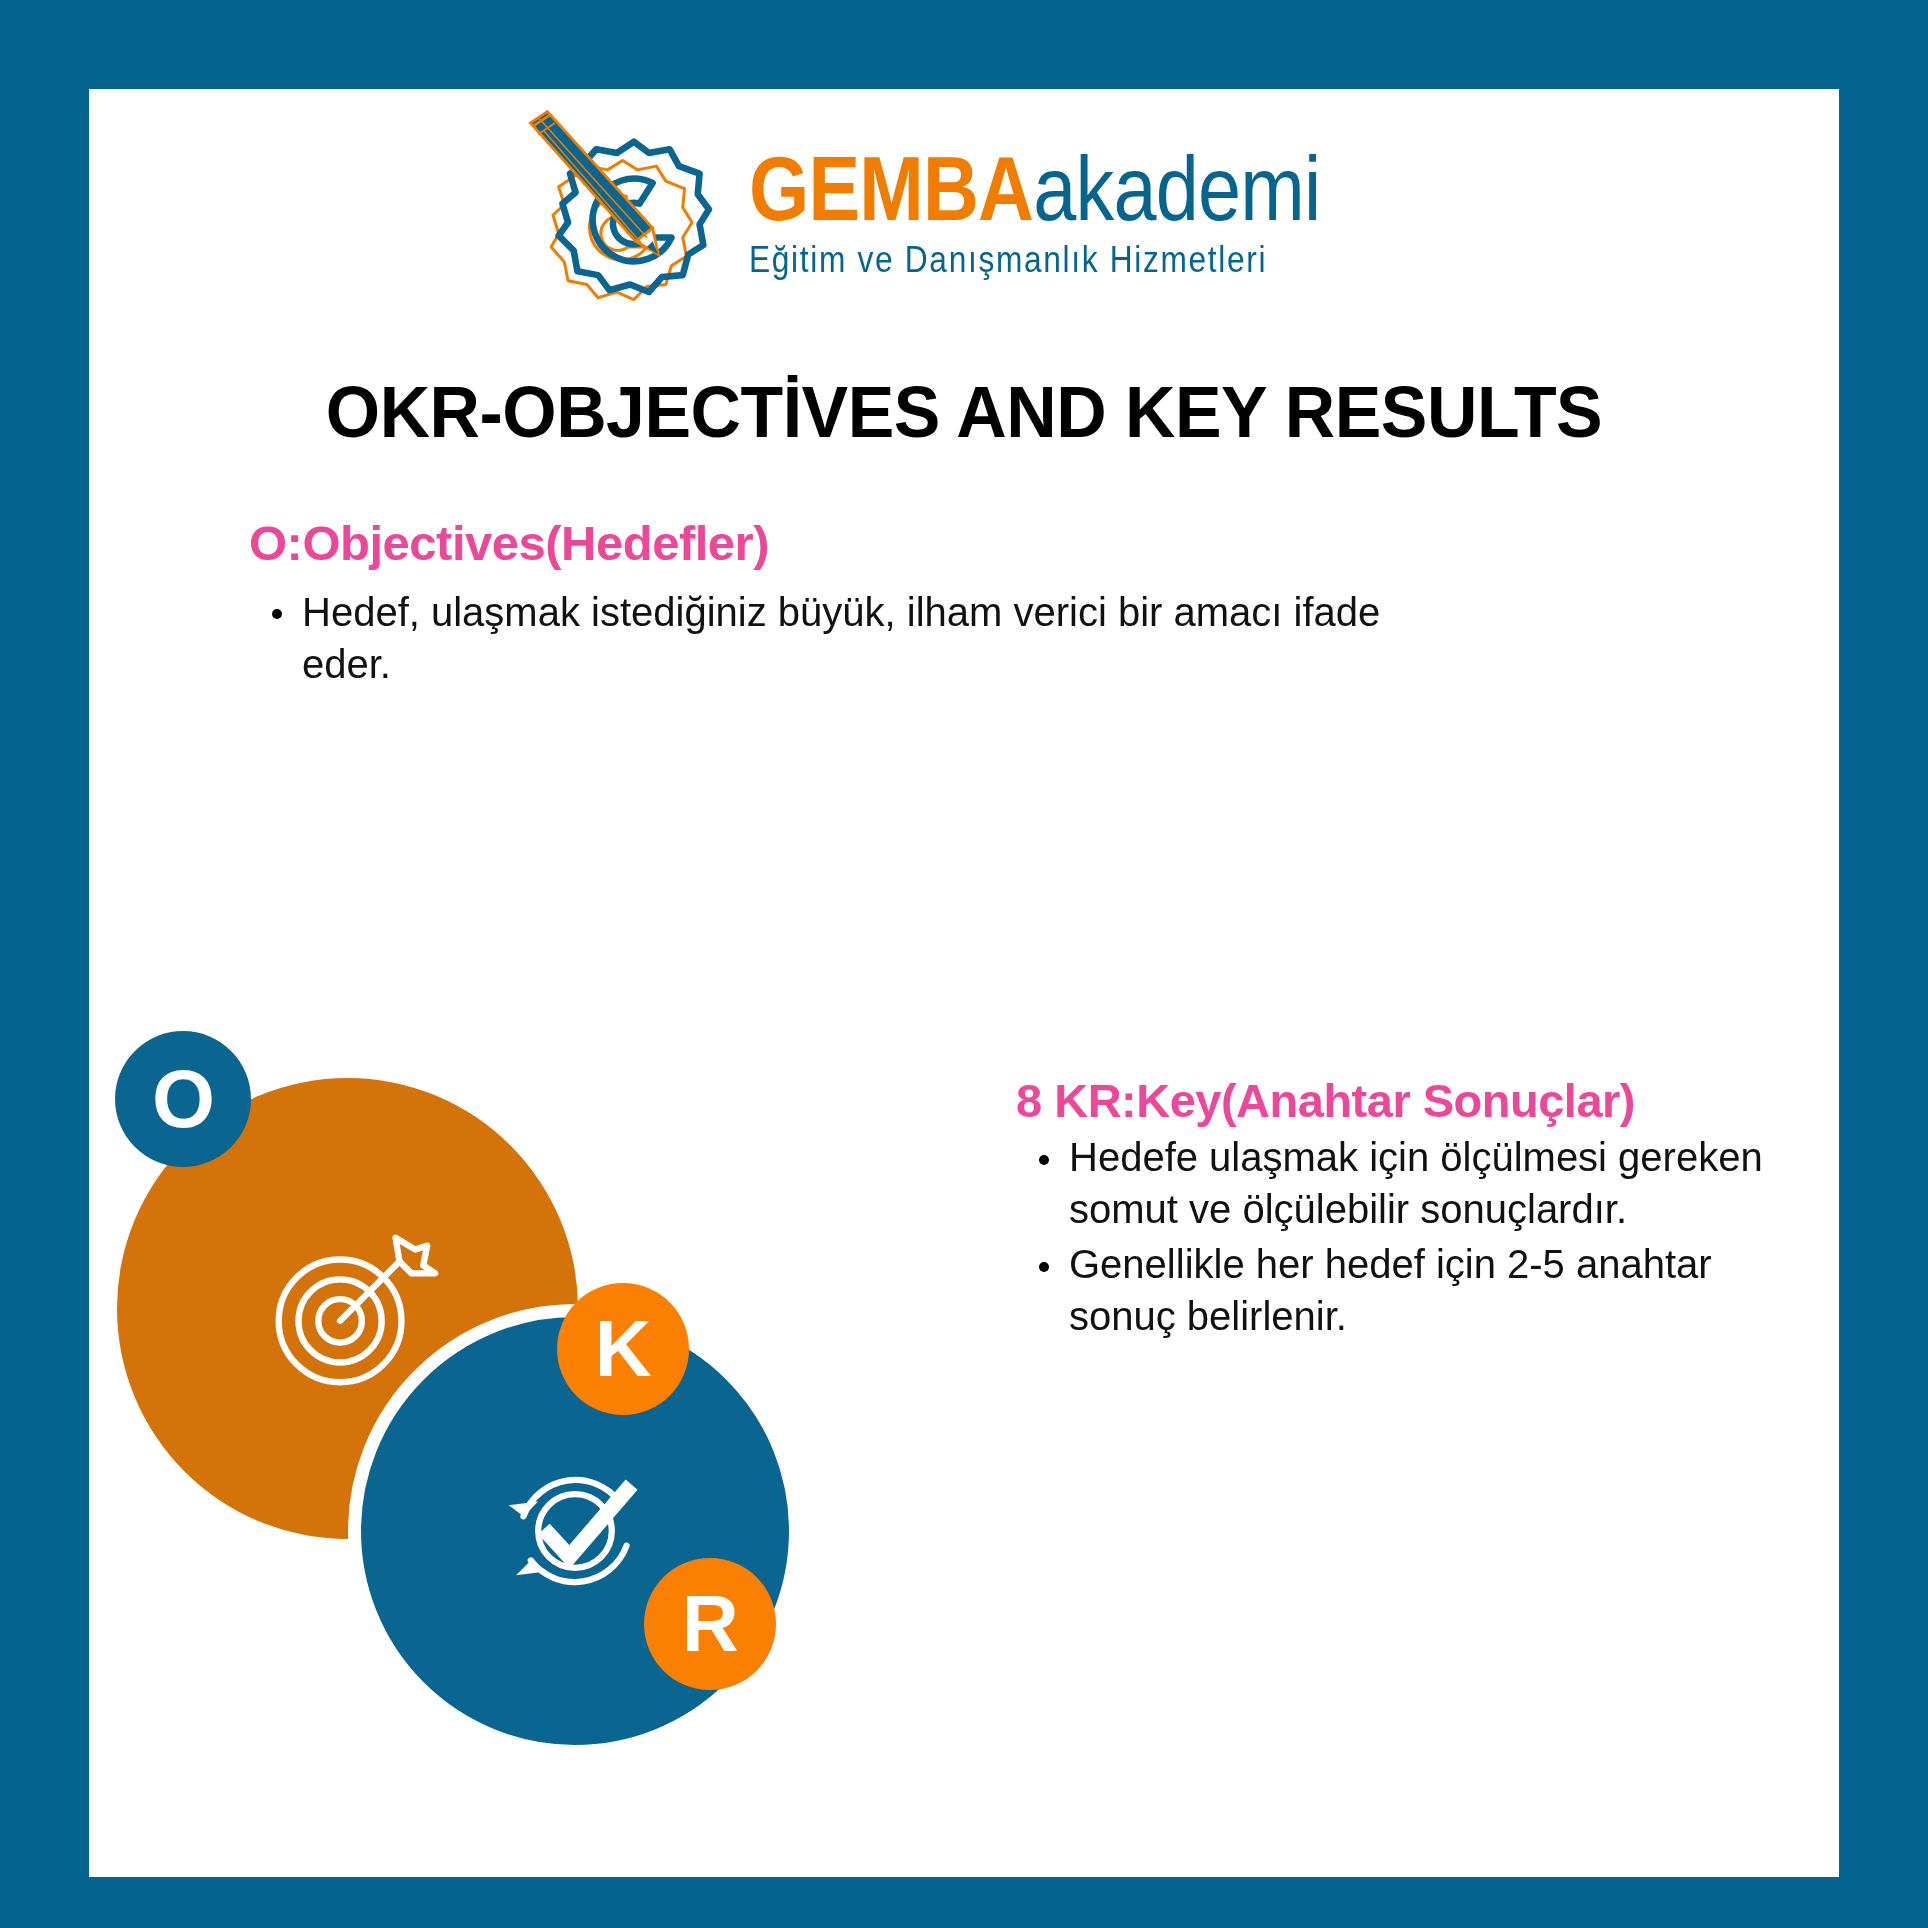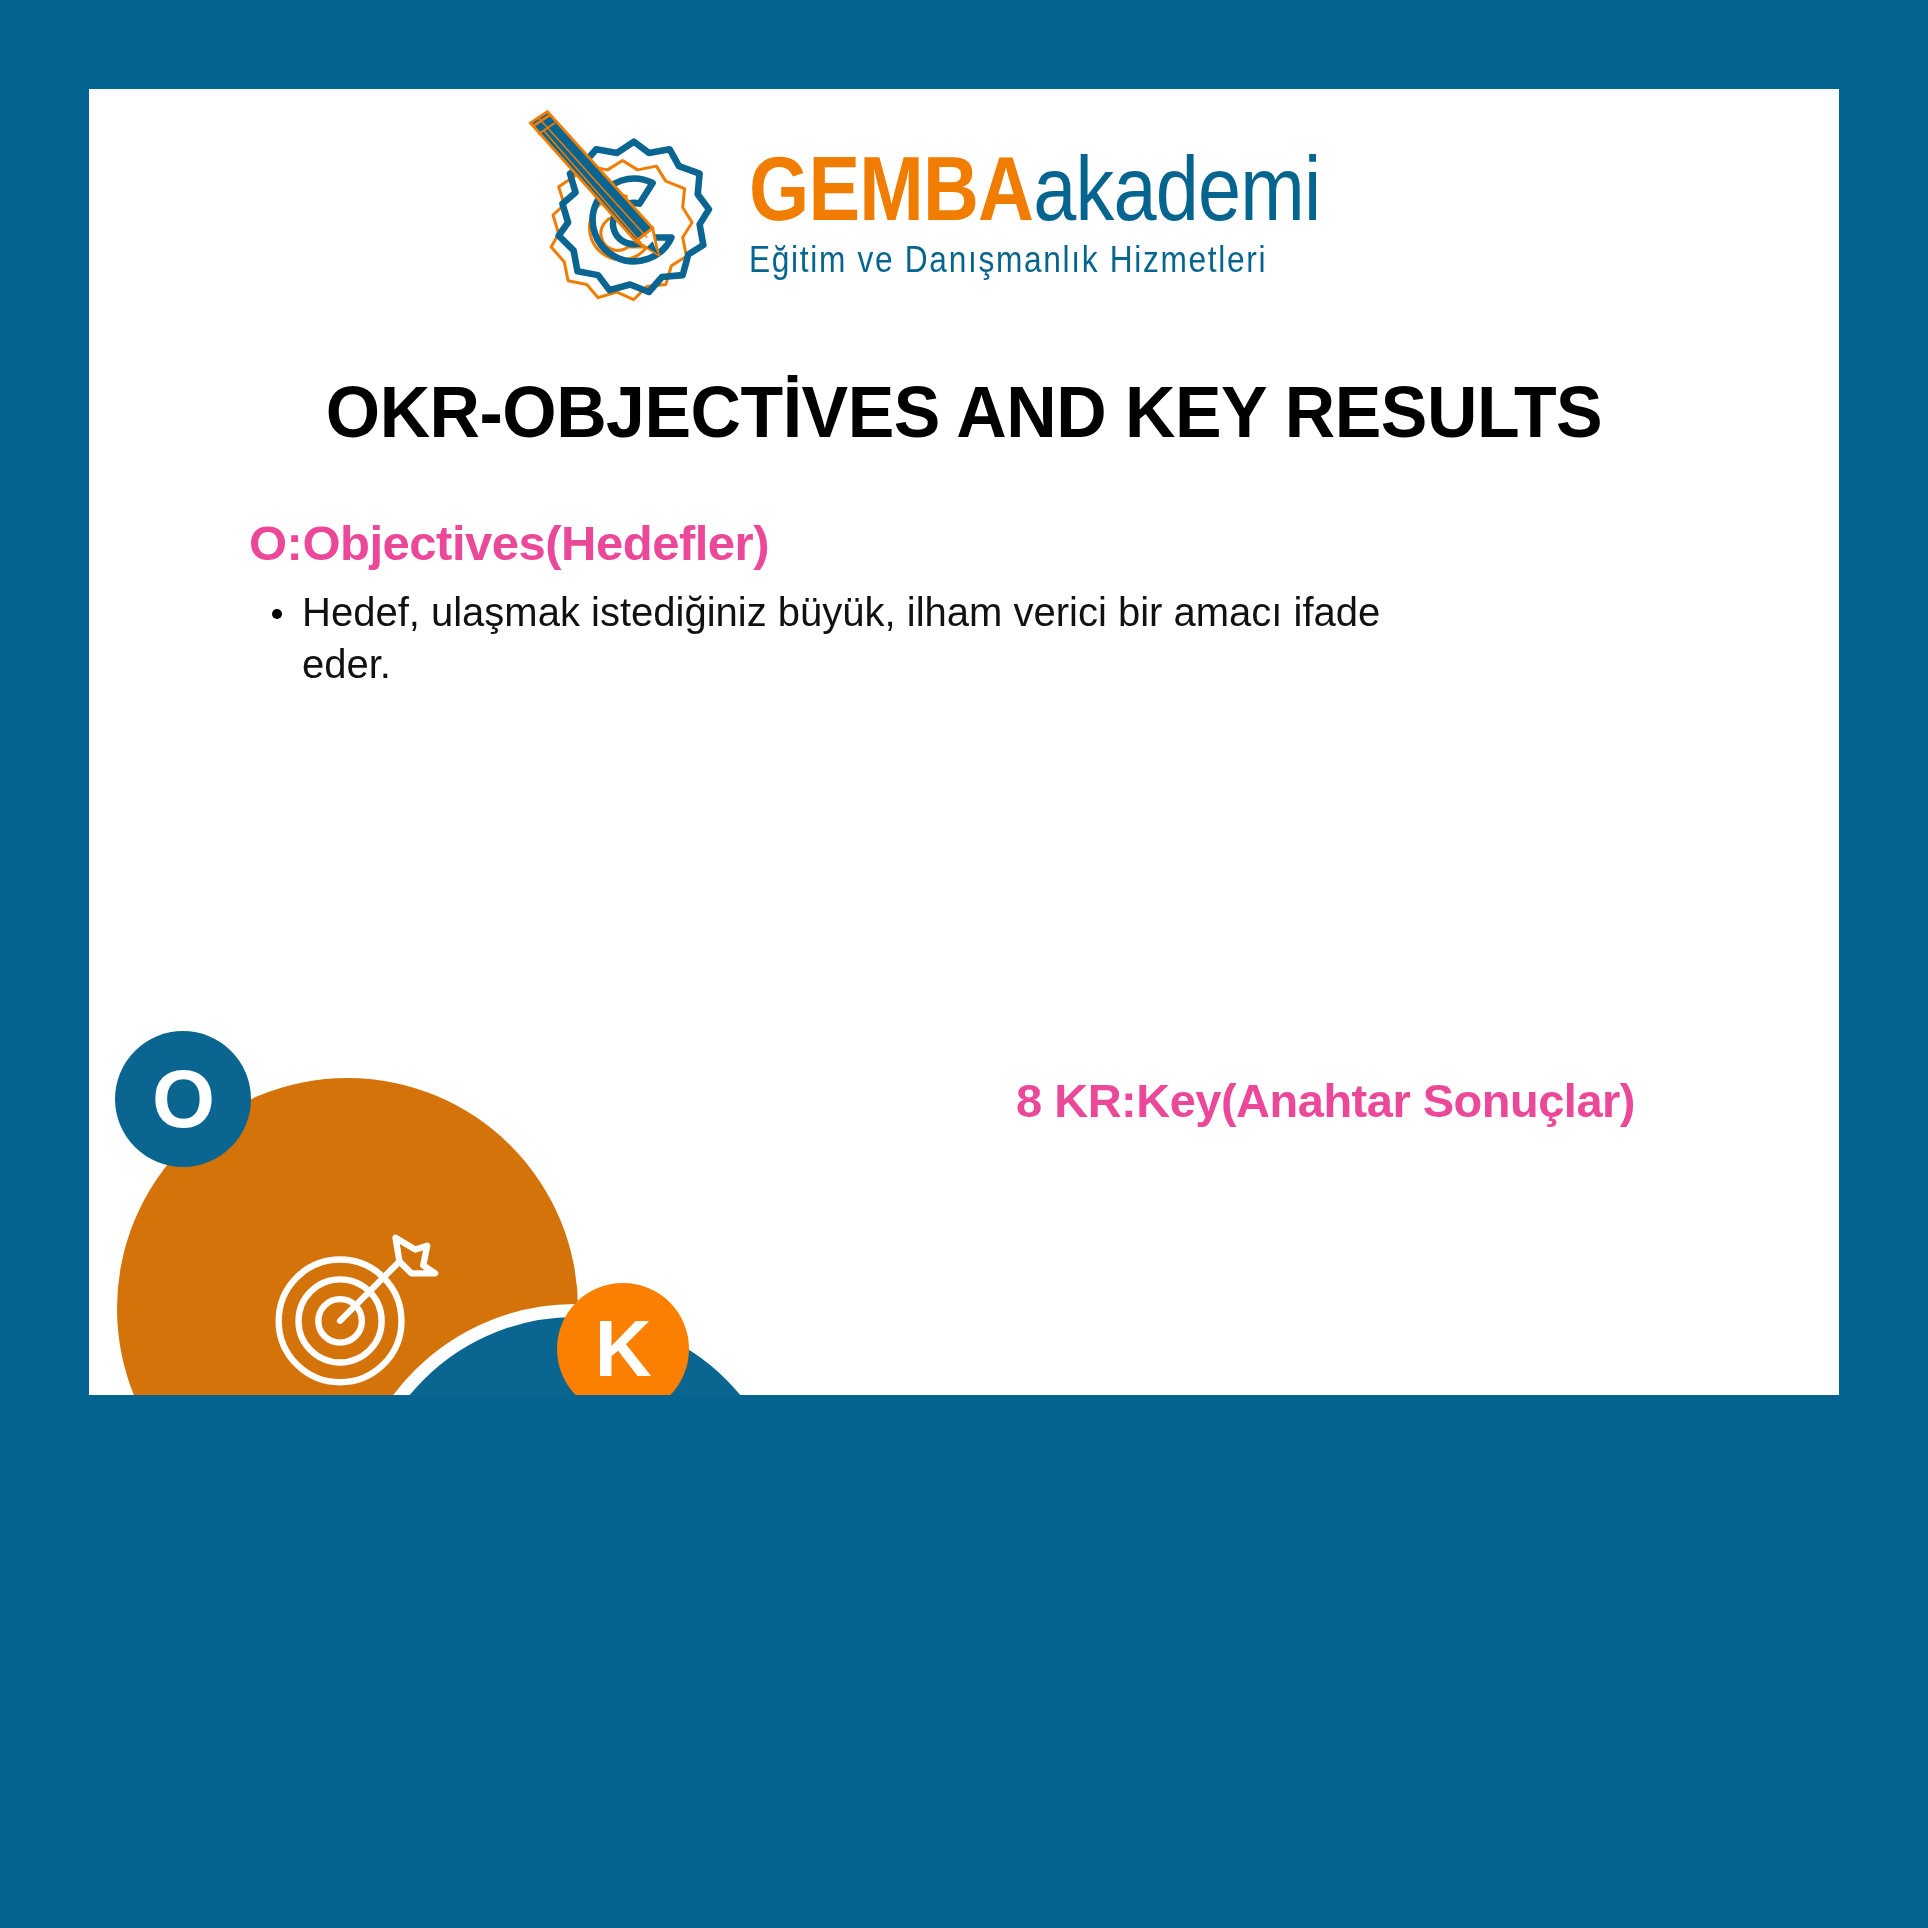--- a/index.html
+++ b/index.html
@@ -20,21 +20,21 @@
     width: 1928px;
     height: 1928px;
     background: #04648f;
     box-sizing: border-box;
   }
   #canvas {
     position: absolute;
     left: 89px;
     top: 89px;
     width: 1750px;
-    height: 1306px;
+    height: 1788px;
     background: #ffffff;
     overflow: hidden;
   }
 
   
   #logo-block {
     position: absolute;
     left: 0;
     top: 17px;
     width: 100%;
@@ -263,20 +263,24 @@
 
     <div id="objectives">
       <h2 class="section-heading">O:Objectives(Hedefler)</h2>
       <ul class="bullets">
         <li>Hedef, ulaşmak istediğiniz büyük, ilham verici bir amacı ifade eder.</li>
       </ul>
     </div>
 
     <div id="keyresults">
       <h2 class="section-heading">8 KR:Key(Anahtar Sonuçlar)</h2>
+      <ul class="bullets">
+        <li>Hedefe ulaşmak için ölçülmesi gereken somut ve ölçülebilir sonuçlardır.</li>
+        <li>Genellikle her hedef için 2-5 anahtar sonuç belirlenir.</li>
+      </ul>
     </div>
 
     <div id="graphic">
 
       <div id="circle-objective" class="big-circle">
         <svg class="circle-icon" viewBox="0 0 100 100">
           <g fill="none" stroke="#ffffff" stroke-width="3.2" stroke-linecap="round" stroke-linejoin="round">
             <circle cx="46" cy="56" r="31"></circle>
             <circle cx="46" cy="56" r="21"></circle>
             <circle cx="46" cy="56" r="11"></circle>

